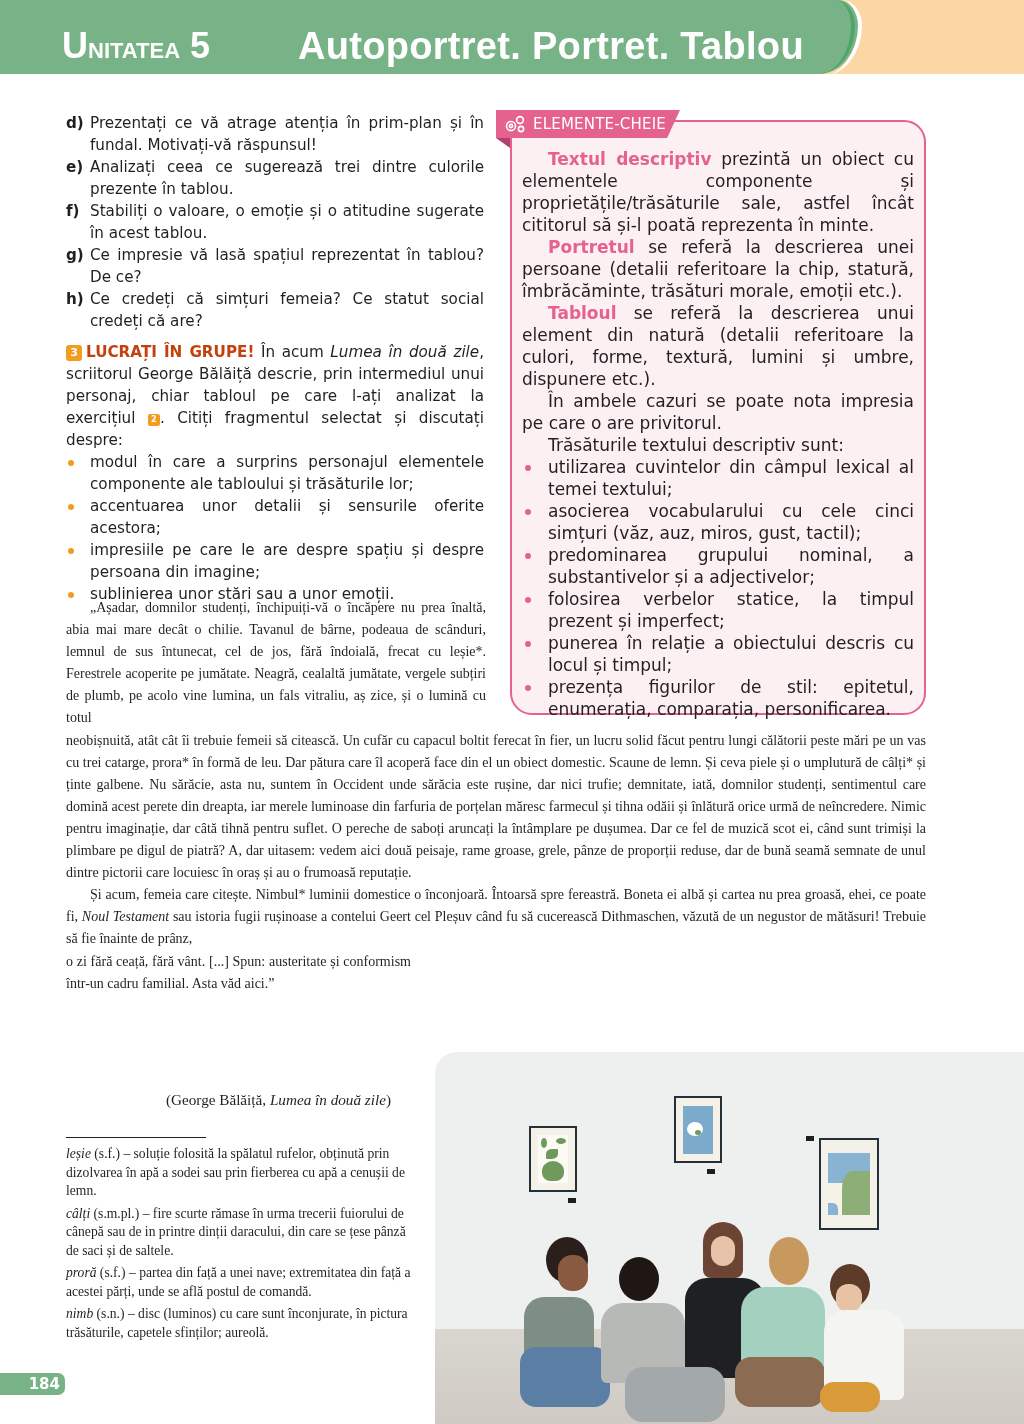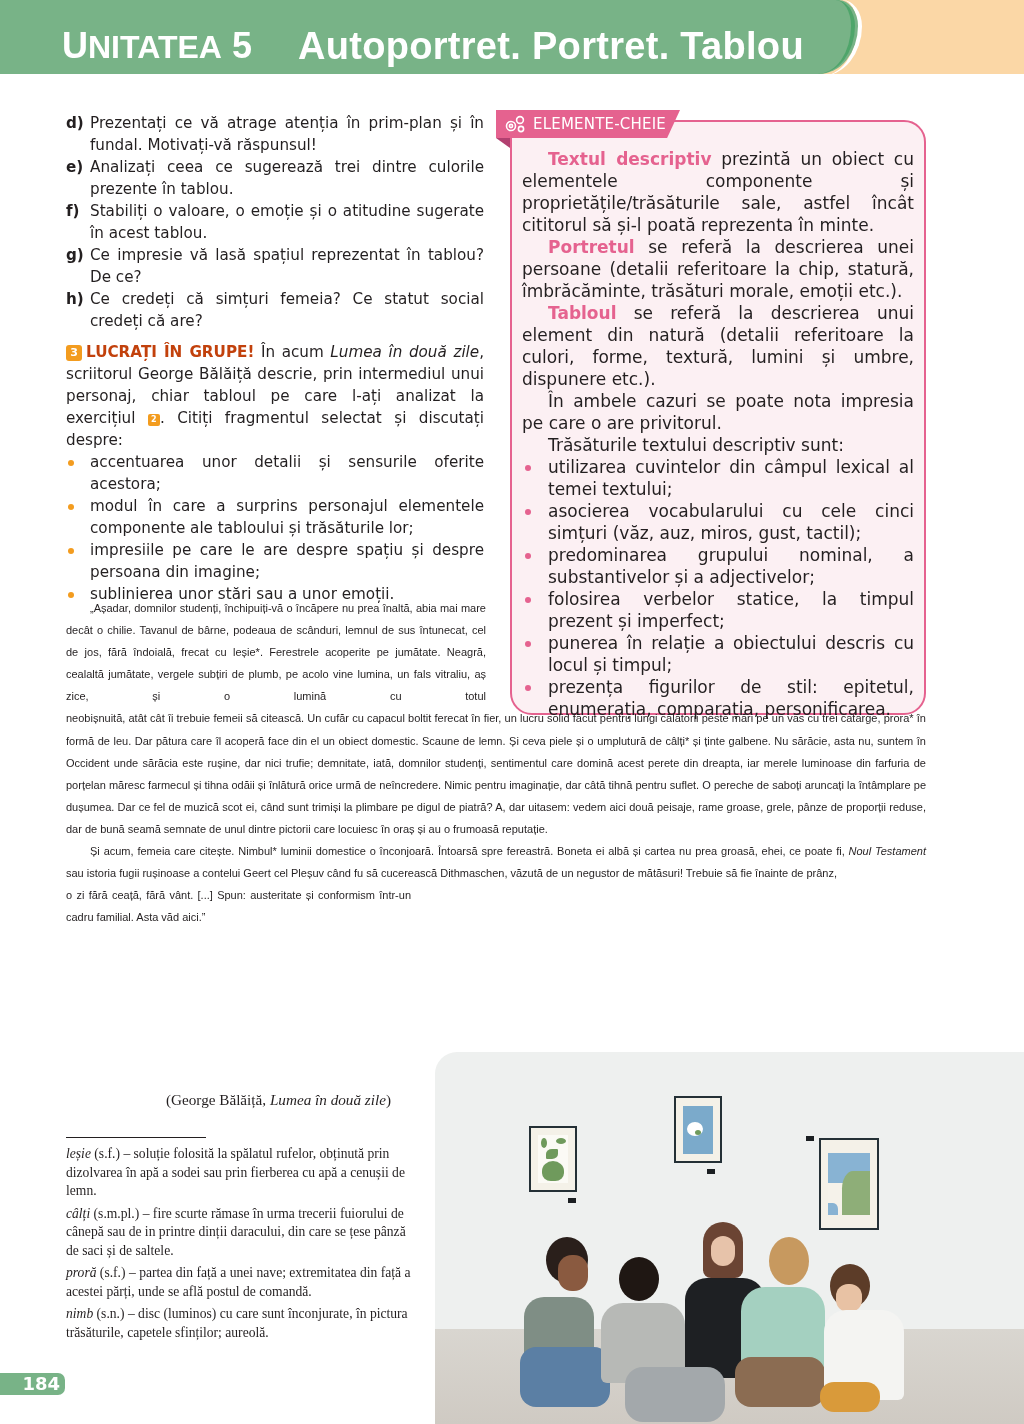--- a/index.html
+++ b/index.html
@@ -9,21 +9,21 @@
   
   .header { position: absolute; left: 0; top: 0; width: 1024px; height: 74px; background: #fbd7a6; }
   .header-green { position: absolute; left: 0; top: 0; width: 858px; height: 74px; background: #78b387;
     border-bottom-right-radius: 60px 74px; border-top-right-radius: 30px 40px; }
   .header-ring { position: absolute; left: 0; top: 0; width: 862px; height: 76px; border-right: 5px solid #ffffff;
     border-bottom-right-radius: 62px 76px; border-top-right-radius: 30px 40px; }
   .header-ring2 { position: absolute; left: 0; top: 0; width: 855px; height: 74px; border-right: 4px solid #4ea56a;
     border-bottom-right-radius: 58px 74px; border-top-right-radius: 30px 40px; }
   .unit-label { position: absolute; left: 62px; top: 26px; color: #fff; font-family: "Liberation Sans", sans-serif;
     font-weight: bold; font-size: 36px; letter-spacing: 0; line-height: 40px; }
-  .unit-label .small { font-size: 32px; }
+  .unit-label .small { font-size: 22px; }
   .unit-title { position: absolute; left: 298px; top: 24px; color: #fff; font-family: "Liberation Sans", sans-serif;
     font-weight: bold; font-size: 38px; line-height: 44px; letter-spacing: 0.3px; }
 
   
   .left-col { position: absolute; left: 66px; top: 112px; width: 418px; font-family: "DejaVu Sans", sans-serif;
     font-size: 15.2px; line-height: 22px; }
   .q-item { display: flex; }
   .q-letter { width: 24px; flex-shrink: 0; font-weight: bold; }
   .q-text { flex: 1; text-align: justify; }
 
@@ -48,21 +48,21 @@
   .key-tab-label { position: absolute; left: 533px; top: 113px; color: #fff; font-family: "DejaVu Sans", sans-serif;
     font-size: 15px; line-height: 22px; font-weight: normal; letter-spacing: 0.2px; }
   .key-content { position: absolute; left: 522px; top: 148px; width: 392px; font-size: 17px; line-height: 22px; }
   .key-content p { text-align: justify; text-indent: 26px; }
   .key-content .hl { color: #e5628f; font-weight: bold; }
   .key-bullets { list-style: none; }
   .key-bullets li { position: relative; padding-left: 26px; text-align: justify; }
   .key-bullets li::before { content: ""; position: absolute; left: 3px; top: 9px; width: 6px; height: 6px; border-radius: 50%; background: #e5628f; }
 
   
-  .excerpt { position: absolute; left: 66px; top: 597px; font-family: Liberation Sans, sans-serif; font-size: 11px;
+  .excerpt { position: absolute; left: 66px; top: 597px; font-family: Liberation Serif, serif; font-size: 14px;
     line-height: 22.1px; color: #231f20; }
   .ex-narrow { width: 420px; text-align: justify; }
   .ex-wide { width: 860px; text-align: justify; }
   .ex-narrow2 { width: 345px; text-align: justify; }
   .indent { text-indent: 24px; }
   .source { position: absolute; left: 166px; top: 1090px; font-family: "Liberation Serif", serif; font-size: 15.2px; line-height: 20px; }
 
   
   .fn-rule { position: absolute; left: 66px; top: 1137px; width: 140px; border-top: 1.3px solid #231f20; }
   .footnotes { position: absolute; left: 66px; top: 1145px; width: 350px; font-family: "Liberation Serif", serif;
@@ -74,21 +74,21 @@
     border-top-left-radius: 22px; overflow: hidden; }
   .floor { position: absolute; left: 0; bottom: 0; width: 100%; height: 95px; background: linear-gradient(#d9d6d0, #cfcac3); }
   .frame { position: absolute; background: #f4f1e8; border: 2px solid #243036; }
   .art { position: absolute; }
   .plaque { position: absolute; width: 8px; height: 5px; background: #1b1f22; }
   .person { position: absolute; }
 
   
   .page-num { position: absolute; left: 0; top: 1373px; width: 65px; height: 22px; background: #78b387;
     border-top-right-radius: 7px; border-bottom-right-radius: 7px; color: #fff; font-weight: bold;
-    font-family: "DejaVu Sans", sans-serif; font-size: 18px; line-height: 22px; text-align: right; padding-right: 5px; }
+    font-family: "DejaVu Sans", sans-serif; font-size: 15px; line-height: 22px; text-align: right; padding-right: 5px; }
 </style>
 </head>
 <body>
 
 <div class="header">
   <div class="header-ring"></div>
   <div class="header-green"></div>
   <div class="header-ring2"></div>
   <div class="unit-label"><span>U</span><span class="small">NITATEA</span> <span>5</span></div>
   <div class="unit-title">Autoportret. Portret. Tablou</div>
@@ -113,22 +113,22 @@
     </div>
   <div class="q-item">
       <span class="q-letter">h)</span>
       <span class="q-text">Ce credeți că simțuri femeia? Ce statut social credeți că are?</span>
     </div>
 
   <div class="task">
     <span class="task-num">3</span><span class="task-head">LUCRAȚI ÎN GRUPE!</span><span> În acum </span><i>Lumea în două zile</i><span>, scriitorul George Bălăiță descrie, prin intermediul unui personaj,  chiar tabloul pe care l-ați analizat la exercițiul </span><span class="ref-num">2</span><span>. Citiți fragmentul selectat și discutați despre:</span>
   </div>
   <ul class="bullets">
+    <li>modul în care a surprins personajul elementele componente ale tabloului și trăsăturile lor;</li>
     <li>accentuarea unor detalii și sensurile oferite acestora;</li>
-    <li>modul în care a surprins personajul elementele componente ale tabloului și trăsăturile lor;</li>
     <li>impresiile pe care le are despre spațiu și despre persoana din imagine;</li>
     <li>sublinierea unor stări sau a unor emoții.</li>
   </ul>
 </div>
 
 <div class="key-box"></div>
 <div class="key-tab"></div>
 <div class="key-tab-fold"></div>
 <div class="key-tab-icon">
   <svg width="24" height="20" viewBox="0 0 24 20">

